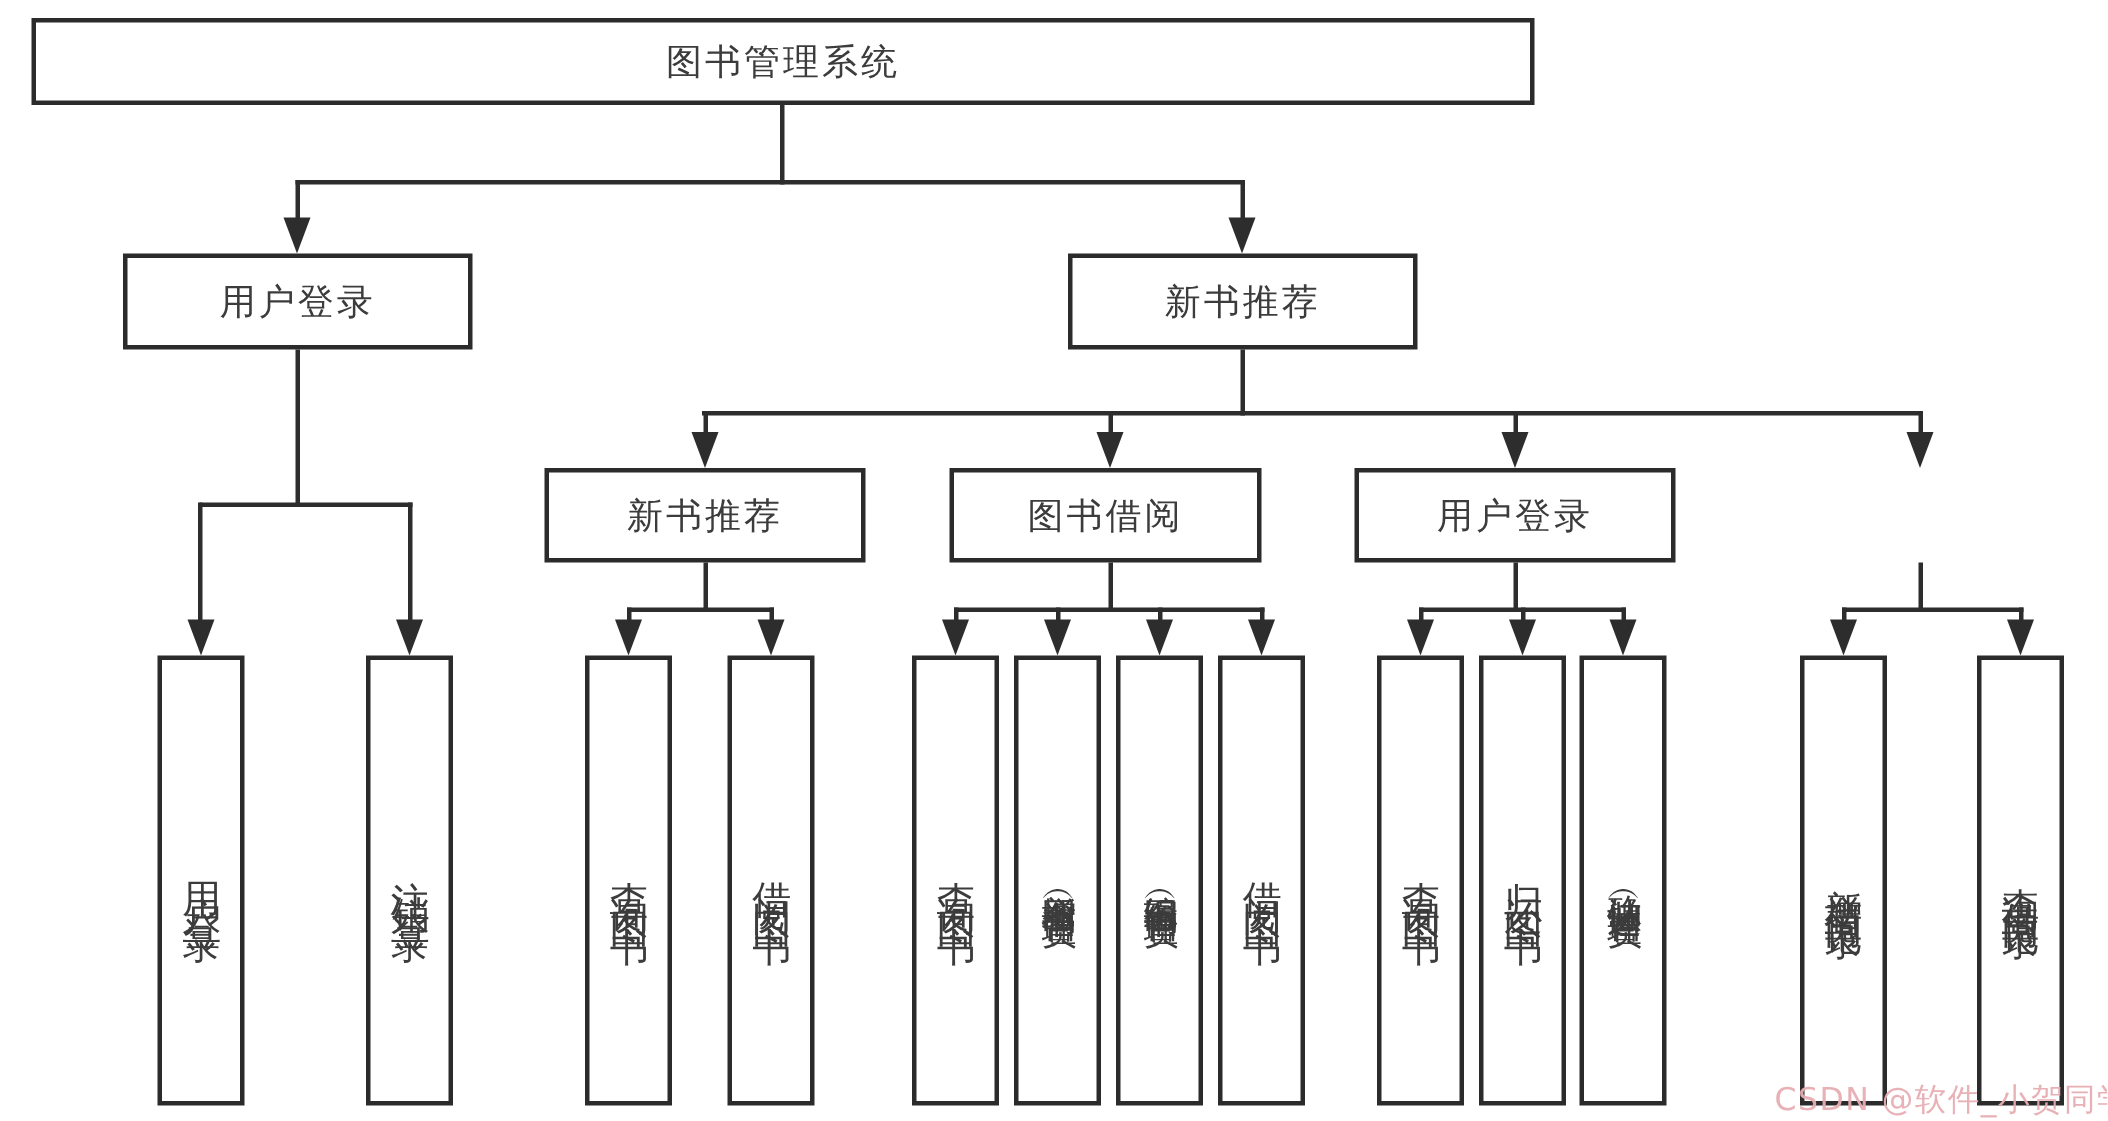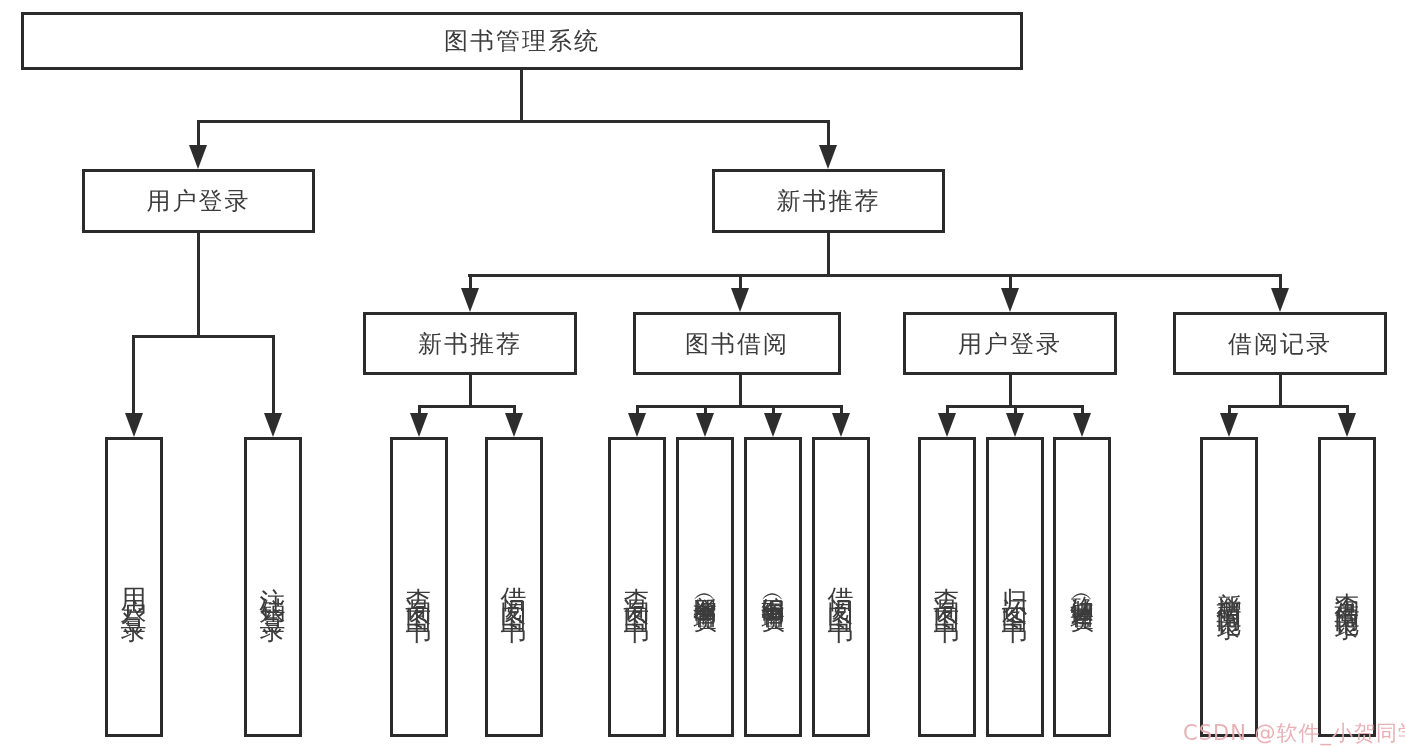--- a/index.html
+++ b/index.html
@@ -91,23 +91,20 @@
 
   <div class="box" style="left:363px;top:312px;width:214px;height:63px">
     <span class="hlabel">新书推荐</span>
   </div>
   <div class="box" style="left:633px;top:312px;width:208px;height:63px">
     <span class="hlabel">图书借阅</span>
   </div>
   <div class="box" style="left:903px;top:312px;width:214px;height:63px">
     <span class="hlabel">用户登录</span>
   </div>
-  <div class="box" style="left:1173px;top:312px;width:214px;height:63px">
-    <span class="hlabel">借阅记录</span>
-  </div>
 
   <div class="vl" style="left:469px;top:375px;height:33px"></div>
   <div class="hl" style="left:418px;top:405px;width:98px"></div>
   <div class="vl" style="left:418px;top:405px;height:12px"></div>
   <div class="arrow" style="left:410px;top:413px"></div>
   <div class="vl" style="left:513px;top:405px;height:12px"></div>
   <div class="arrow" style="left:505px;top:413px"></div>
 
   <div class="vl" style="left:739px;top:375px;height:33px"></div>
   <div class="hl" style="left:636px;top:405px;width:207px"></div>

